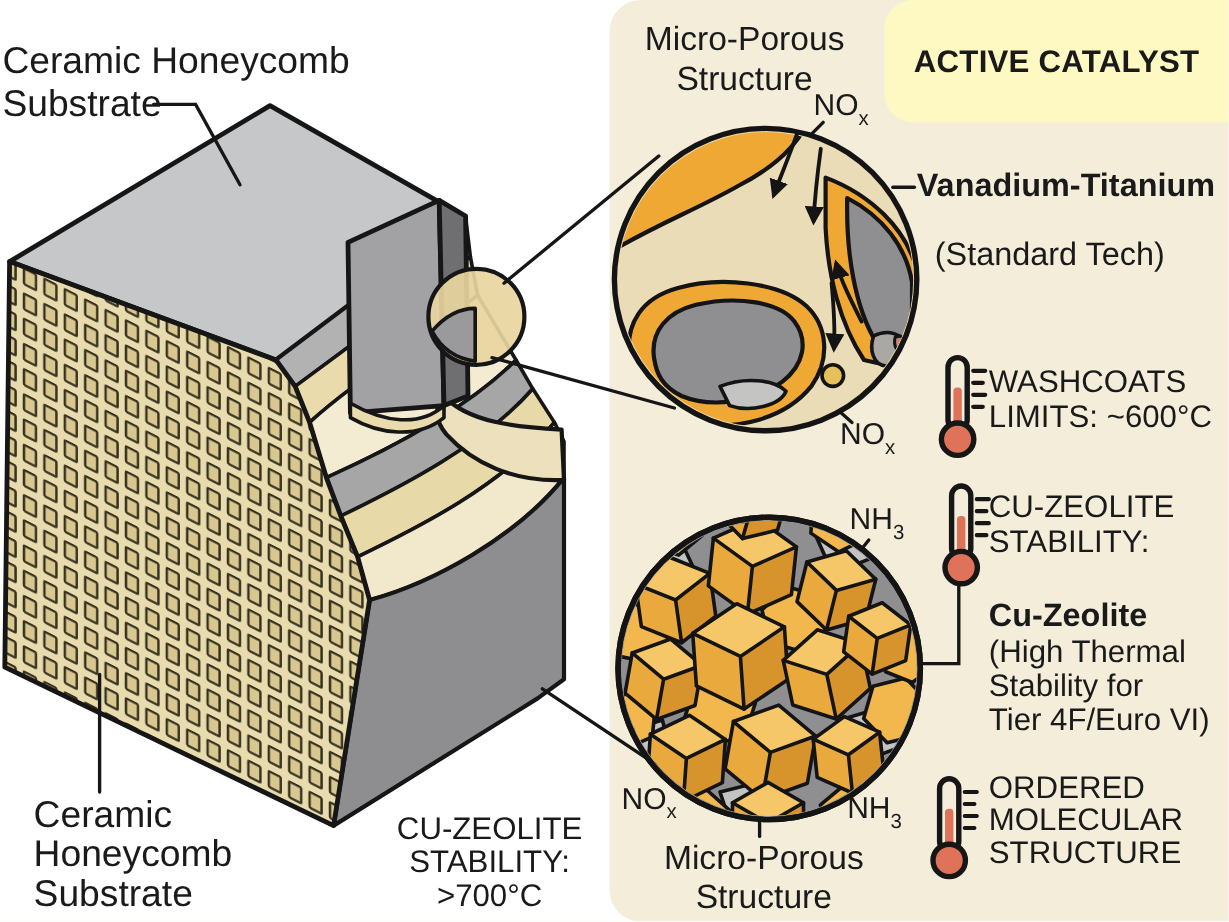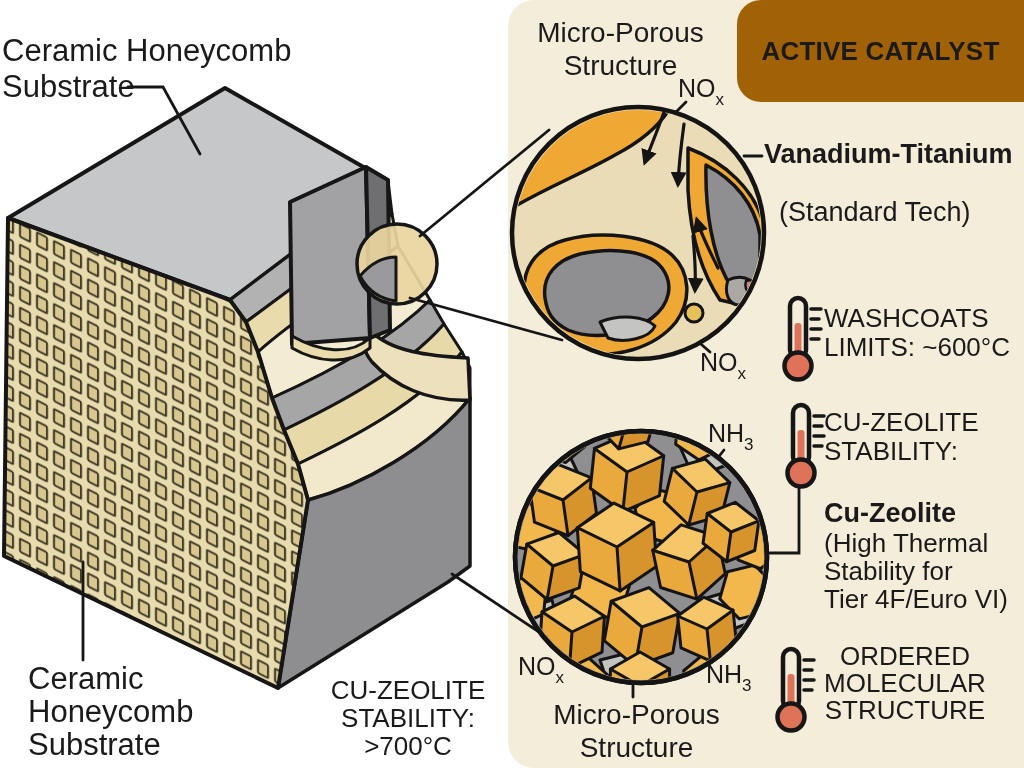--- a/index.html
+++ b/index.html
@@ -1,21 +1,21 @@
 <!DOCTYPE html>
 <html><head>
 <meta charset="utf-8">
 <style>
   html,body{margin:0;padding:0;background:#ffffff;}
   .stage{position:relative;width:1024px;height:768px;overflow:hidden;
          font-family:"Liberation Sans",sans-serif;color:#1a1a1a;background:#ffffff;}
   .panel{position:absolute;left:508px;top:0;width:516px;height:768px;
          background:#f3edda;border-radius:26px 0 0 26px;}
   .headerbox{position:absolute;left:737px;top:0;width:287px;height:102px;
-         background:#a16207;border-radius:24px 0 0 24px;display:flex;flex-direction:column;
+         background:#fef9c3;border-radius:24px 0 0 24px;display:flex;flex-direction:column;
          align-items:center;justify-content:center;text-align:center;}
   .headerbox div{font-weight:bold;font-size:26px;line-height:31px;letter-spacing:.2px;}
   svg.art{position:absolute;left:0;top:0;}
   .lbl{position:absolute;white-space:nowrap;}
   .t31{font-size:31px;line-height:36px;}
   .t28c{font-size:28px;line-height:33px;text-align:center;}
   .t27b{font-size:27px;line-height:30px;font-weight:bold;}
   .t27{font-size:27px;line-height:30px;margin-top:28px;}
   .t26{font-size:26px;line-height:29px;}
   .t26c{font-size:26px;line-height:28px;text-align:center;}
@@ -243,19 +243,19 @@
   </div>
   <div class="lbl gas" style="left:706px;top:660px;">
     <span>NH</span><sub>3</sub>
   </div>
 
   <div class="lbl t28c" style="left:534px;top:698px;width:205px;">
     <div>Micro-Porous</div>
     <div>Structure</div>
   </div>
 
-  <div class="lbl t26" style="left:824px;top:643px;line-height:27px;text-align:center;">
+  <div class="lbl t26" style="left:824px;top:643px;line-height:27px;">
     <div>ORDERED</div>
     <div>MOLECULAR</div>
     <div>STRUCTURE</div>
   </div>
 
 </div>
 
 </body></html>

